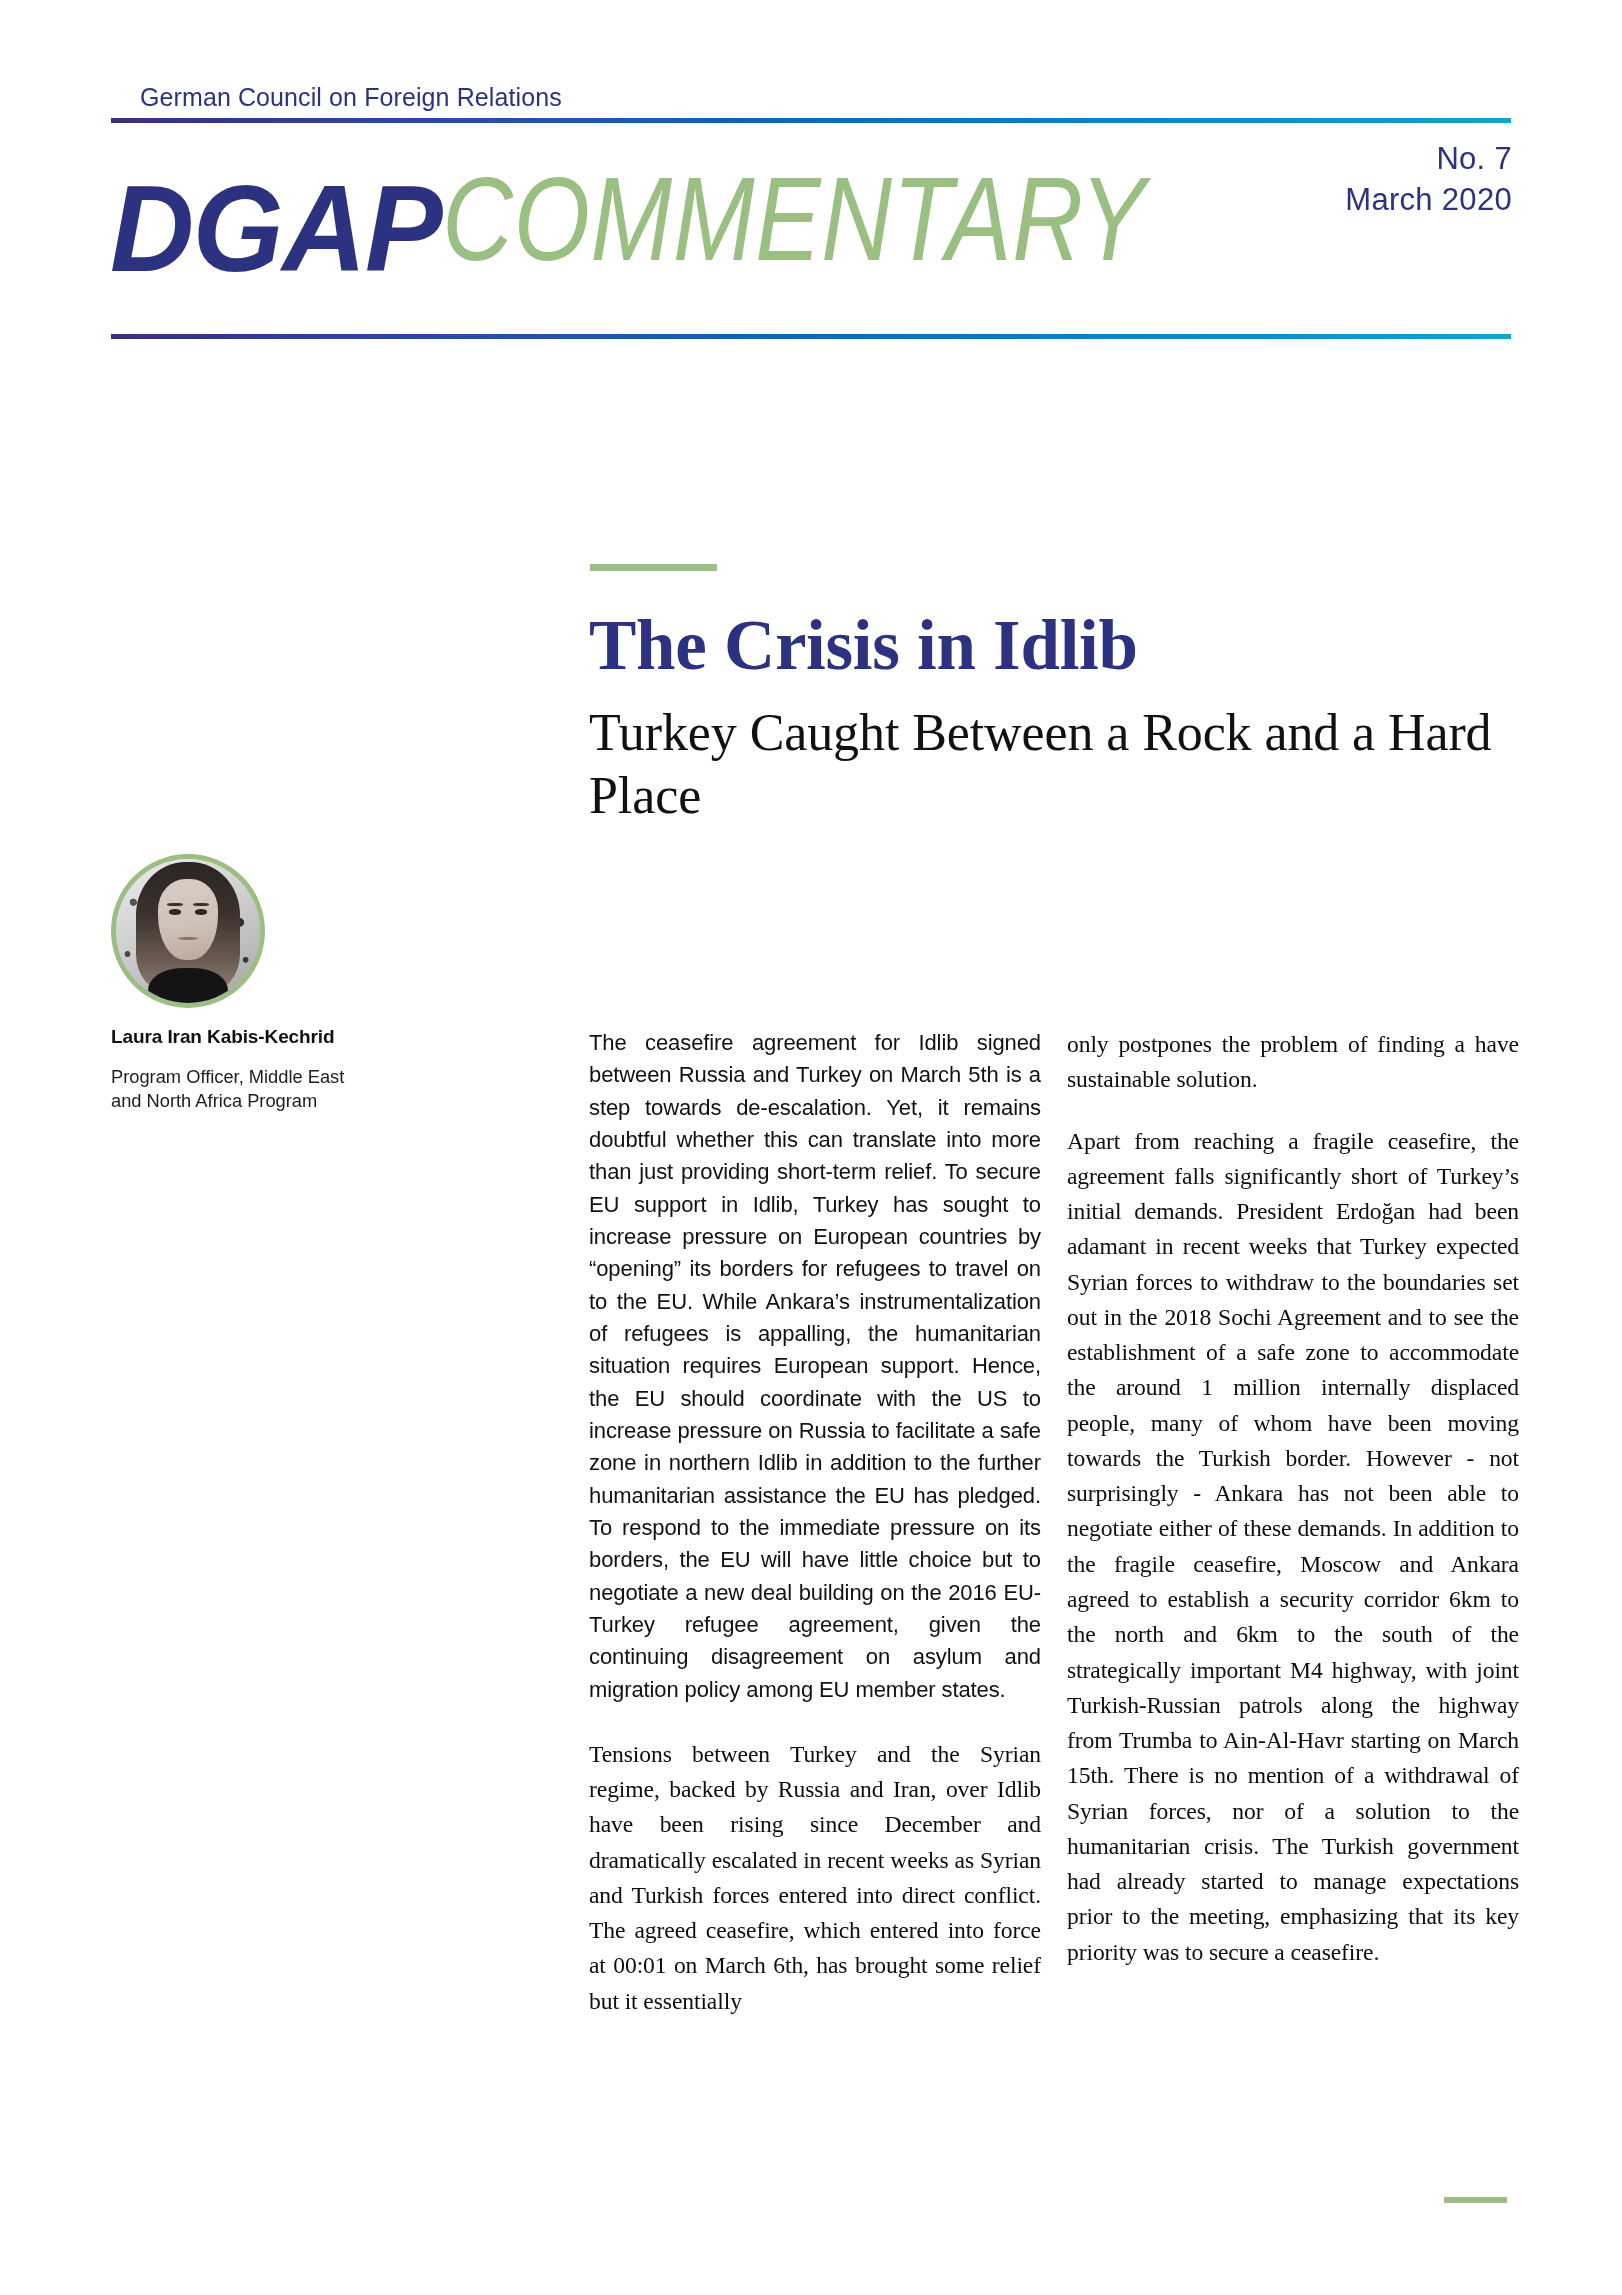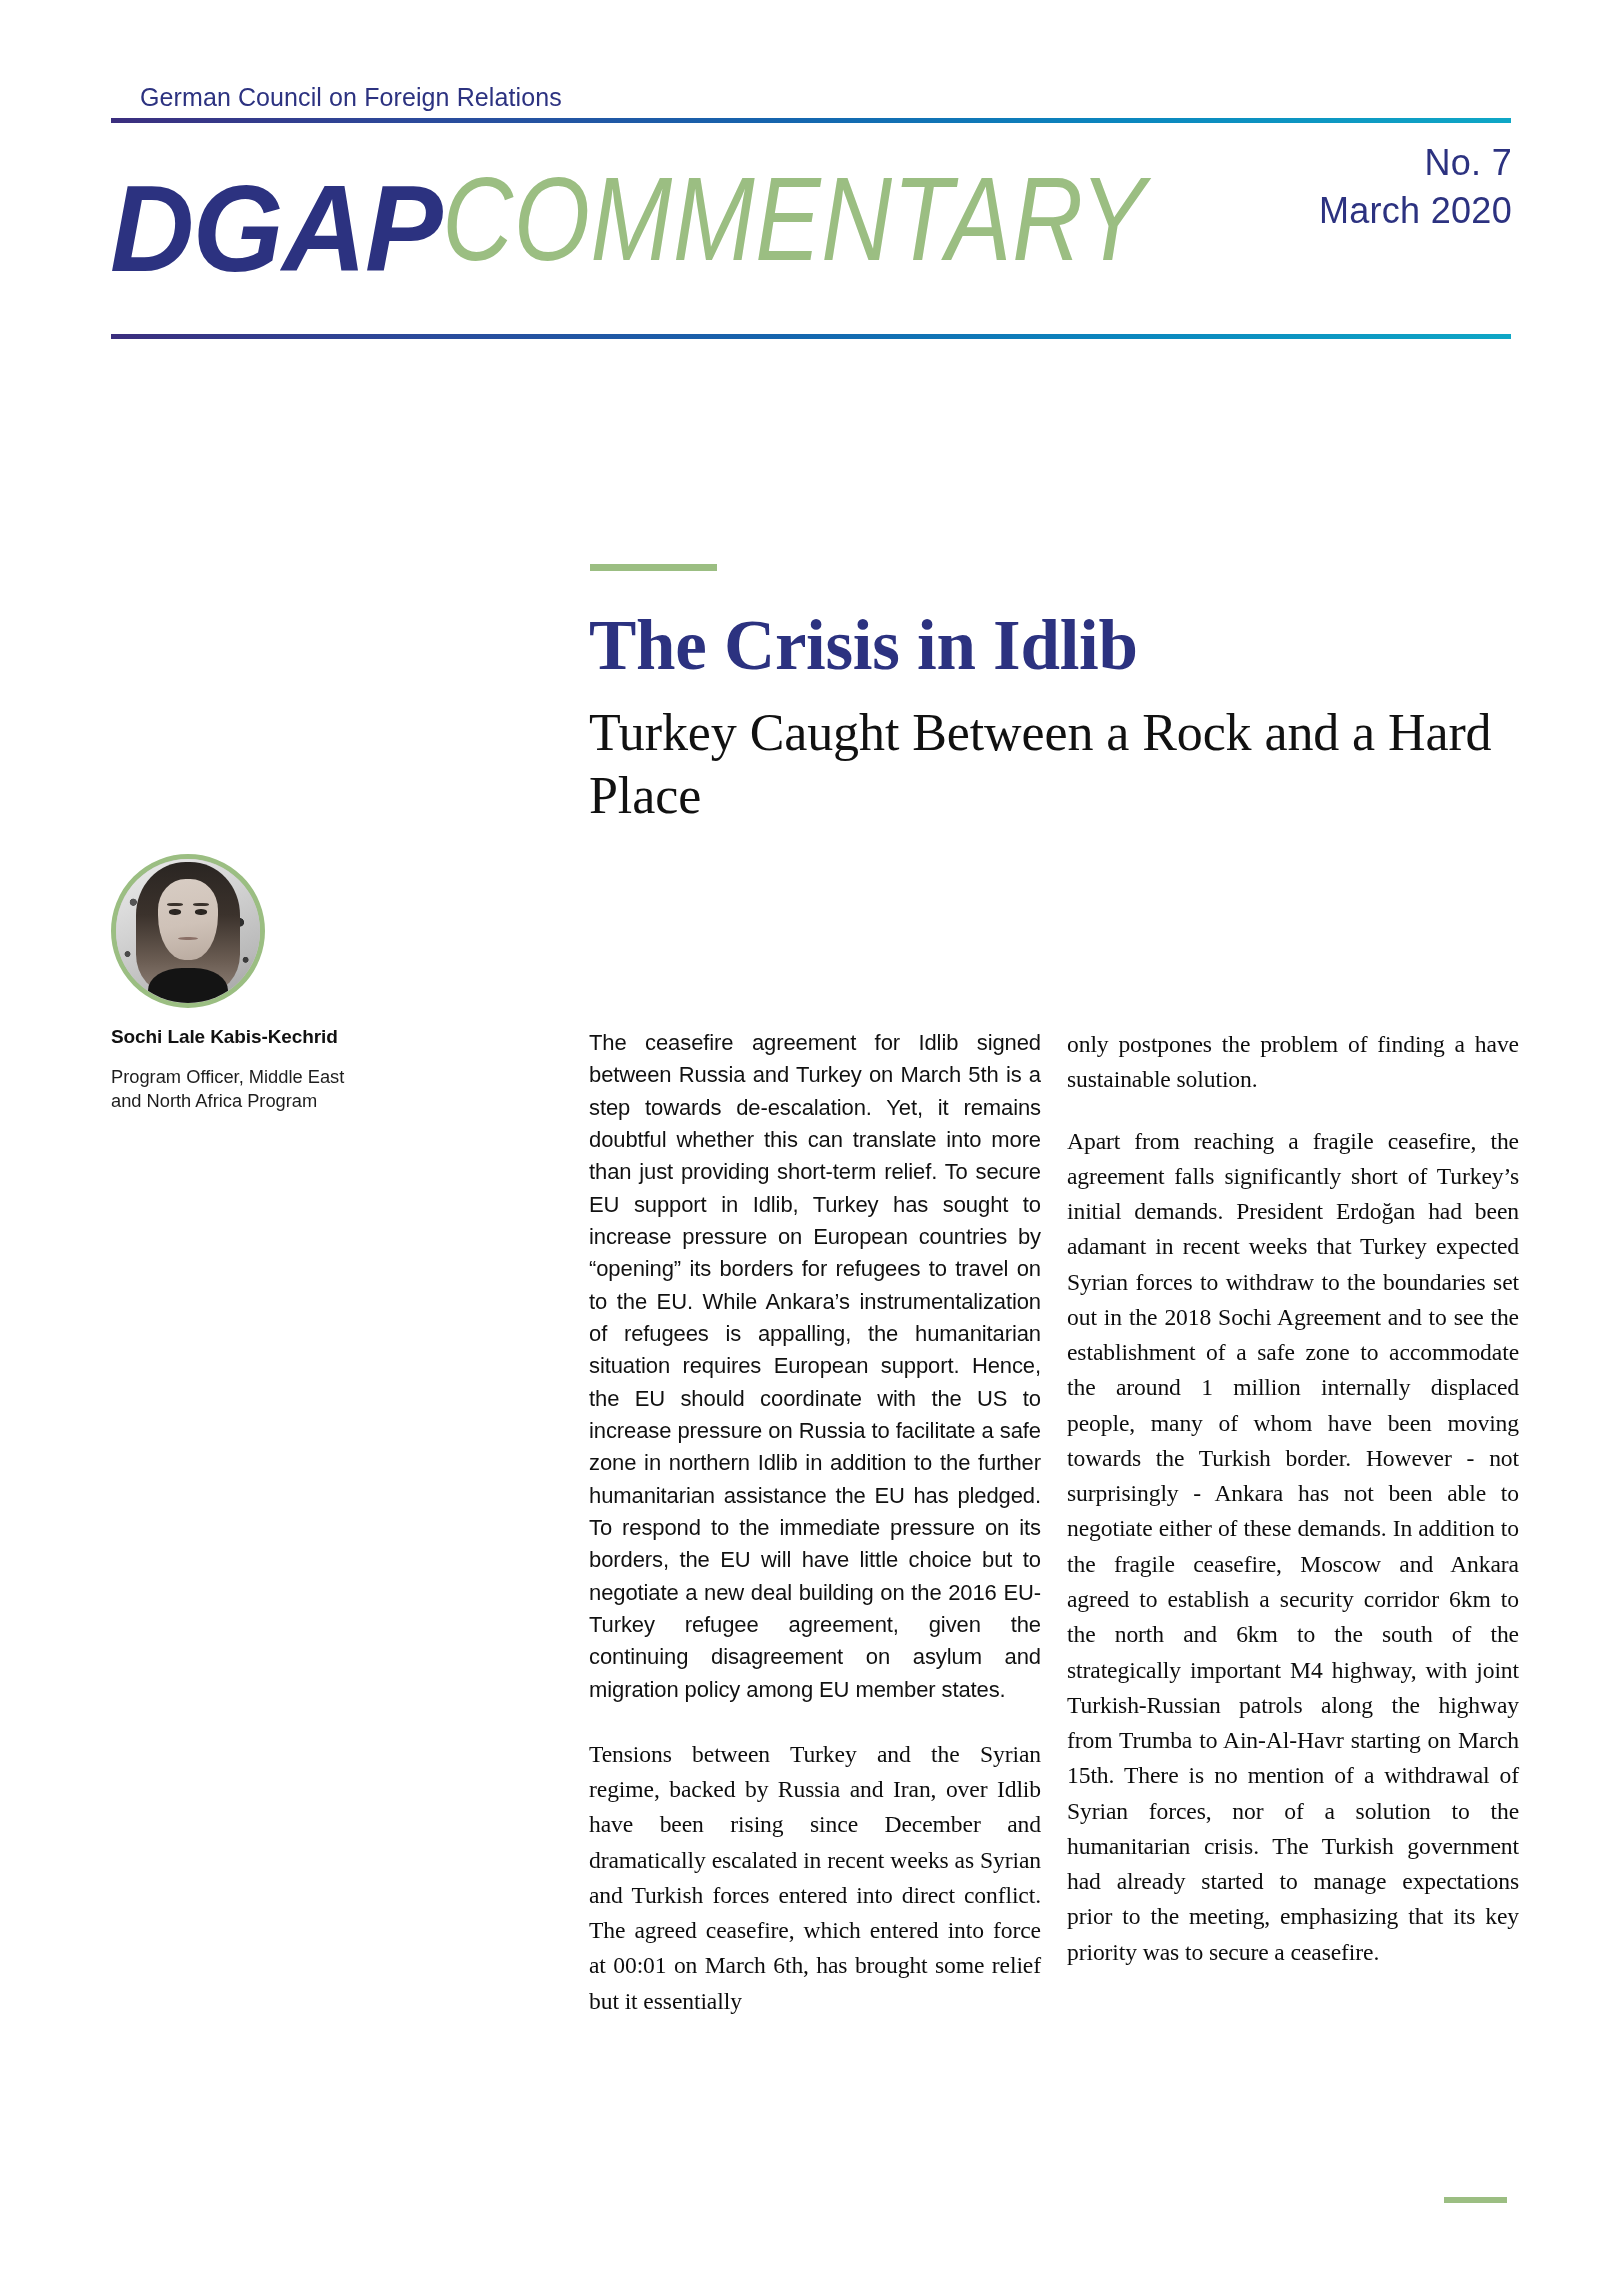--- a/index.html
+++ b/index.html
@@ -41,21 +41,21 @@
   }
   #rule-top { top: 118px; }
   #rule-bottom { top: 334px; }
 
   #issue-block {
     position: absolute;
     right: 111px;
     top: 139px;
     text-align: right;
     color: #2C3280;
-    font-size: 36px;
+    font-size: 31px;
     line-height: 1.32;
     font-weight: 400;
     letter-spacing: 0.3px;
   }
 
   
   #logo-row {
     position: absolute;
     left: 110px;
     top: 180px;
@@ -262,21 +262,21 @@
     <div class="ph-layer ph-bg"></div>
     <div class="ph-layer ph-hair"></div>
     <div class="ph-layer ph-face"></div>
     <div class="ph-layer ph-brow-l"></div>
     <div class="ph-layer ph-brow-r"></div>
     <div class="ph-layer ph-eye-l"></div>
     <div class="ph-layer ph-eye-r"></div>
     <div class="ph-layer ph-mouth"></div>
     <div class="ph-layer ph-shirt"></div>
   </div>
-  <div id="author-name">Sochi Lale Kabis-Kechrid</div>
+  <div id="author-name">Laura Iran Kabis-Kechrid</div>
   <div id="author-role">
     <div>Program Officer, Middle East</div>
     <div>and North Africa Program</div>
   </div>
 </div>
 
 <div class="col" id="col-left">
     <p class="lead">The ceasefire agreement for Idlib signed between Russia and Turkey on March 5th is a step towards de-escalation. Yet, it remains doubtful whether this can translate into more than just providing short-term relief. To secure EU support in Idlib, Turkey has sought to increase pressure on European countries by “opening” its borders for refugees to travel on to the EU. While Ankara’s instrumentalization of refugees is appalling, the humanitarian situation requires European support. Hence, the EU should coordinate with the US to increase pressure on Russia to facilitate a safe zone in northern Idlib in addition to the further humanitarian assistance the EU has pledged. To respond to the immediate pressure on its borders, the EU will have little choice but to negotiate a new deal building on the 2016 EU-Turkey refugee agreement, given the continuing disagreement on asylum and migration policy among EU member states.</p>
     <p class="body">Tensions between Turkey and the Syrian regime, backed by Russia and Iran, over Idlib have been rising since December and dramatically escalated in recent weeks as Syrian and Turkish forces entered into direct conflict. The agreed ceasefire, which entered into force at 00:01 on March 6th, has brought some relief but it essentially</p>
   </div>

